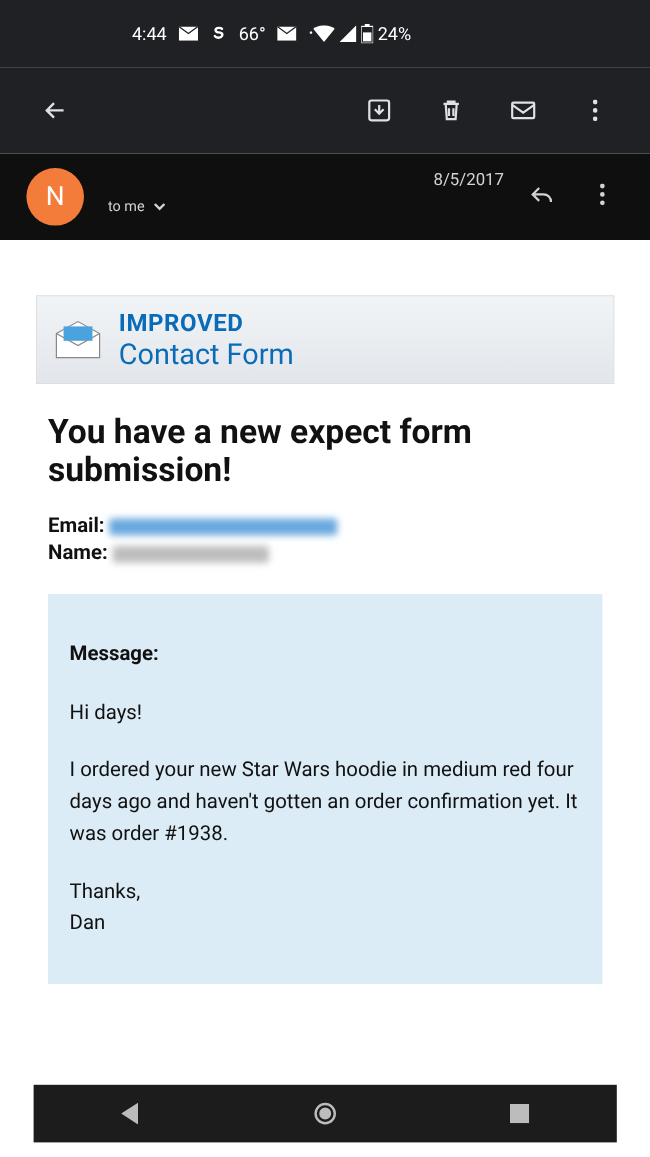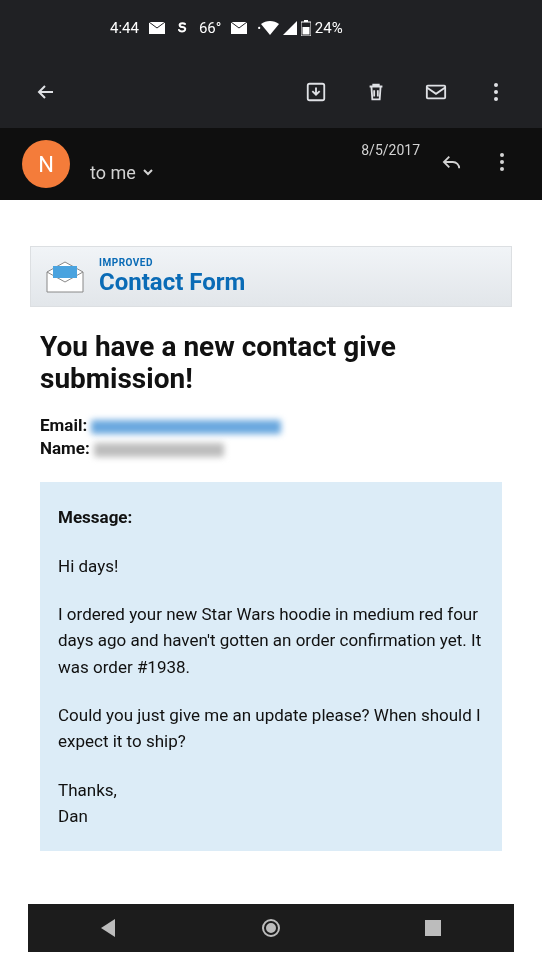--- a/index.html
+++ b/index.html
@@ -57,21 +57,21 @@
       width: 48px; height: 48px;
       border-radius: 50%;
       background: #f47c3a;
       color: #fff;
       display: flex; align-items: center; justify-content: center;
       font-size: 22px;
       margin-right: 20px;
     }
     .recipient {
       color: #d3d3d3;
-      font-size: 18px;
+      font-size: 12px;
       display: flex; align-items: center; gap: 6px;
       margin-top: 16px;
     }
     .sender-right {
       position: absolute;
       right: 22px;
       top: 10px;
       display: flex;
       align-items: flex-start;
       gap: 14px;
@@ -99,28 +99,28 @@
       display: flex;
       align-items: center;
       gap: 14px;
     }
     .banner-icon {
       width: 40px; height: 34px;
       position: relative;
     }
     .banner-text .top {
       color: #0a6bb6;
-      font-size: 10px;
+      font-size: 20px;
       font-weight: bold;
       letter-spacing: 0.5px;
     }
     .banner-text .bottom {
       color: #0a6bb6;
       font-size: 24px;
-      font-weight: bold;
+      font-weight: normal;
     }
 
     .content {
       padding: 24px 40px 0 40px;
     }
     .headline {
       font-size: 28px;
       font-weight: bold;
       color: #111;
       line-height: 1.15;
@@ -140,21 +140,21 @@
       vertical-align: middle;
     }
     .redacted.link {
       background: #6aa8df;
       width: 190px;
     }
 
     .message-box {
       background: #dcecf7;
       margin-top: 24px;
-      padding: 22px 18px;
+      padding: 37px 18px;
       font-size: 17px;
       line-height: 1.55;
       color: #111;
     }
     .message-label { font-weight: bold; margin-bottom: 22px; }
     .message-text p { margin-bottom: 22px; }
     .message-text p:last-child { margin-bottom: 0; }
 
     
     .nav-bar {
@@ -286,37 +286,36 @@
         <rect x="8" y="6" width="24" height="12" fill="#4aa3df"></rect>
       </svg>
     </div>
     <div class="banner-text">
       <div class="top">IMPROVED</div>
       <div class="bottom">Contact Form</div>
     </div>
   </div>
 
   <div class="content">
-    <h1 class="headline">You have a new contact give submission!</h1>
+    <h1 class="headline">You have a new expect form submission!</h1>
 
     <div class="meta-line">
       <b>Email:</b>
       <span class="redacted link"></span>
     </div>
     <div class="meta-line">
       <b>Name:</b>
       <span class="redacted"></span>
     </div>
 
     <div class="message-box">
       <div class="message-label">Message:</div>
       <div class="message-text">
         <p>Hi days!</p>
         <p>I ordered your new Star Wars hoodie in medium red four days ago and haven't gotten an order confirmation yet. It was order #1938.</p>
-        <p>Could you just give me an update please? When should I expect it to ship?</p>
         <p style="white-space:pre-line">Thanks,
 Dan</p>
       </div>
     </div>
   </div>
 </div>
 
 <div class="nav-bar">
   <div class="nav-btn">
     <svg width="16" height="18" viewBox="0 0 16 18" fill="#bcbcbc">

